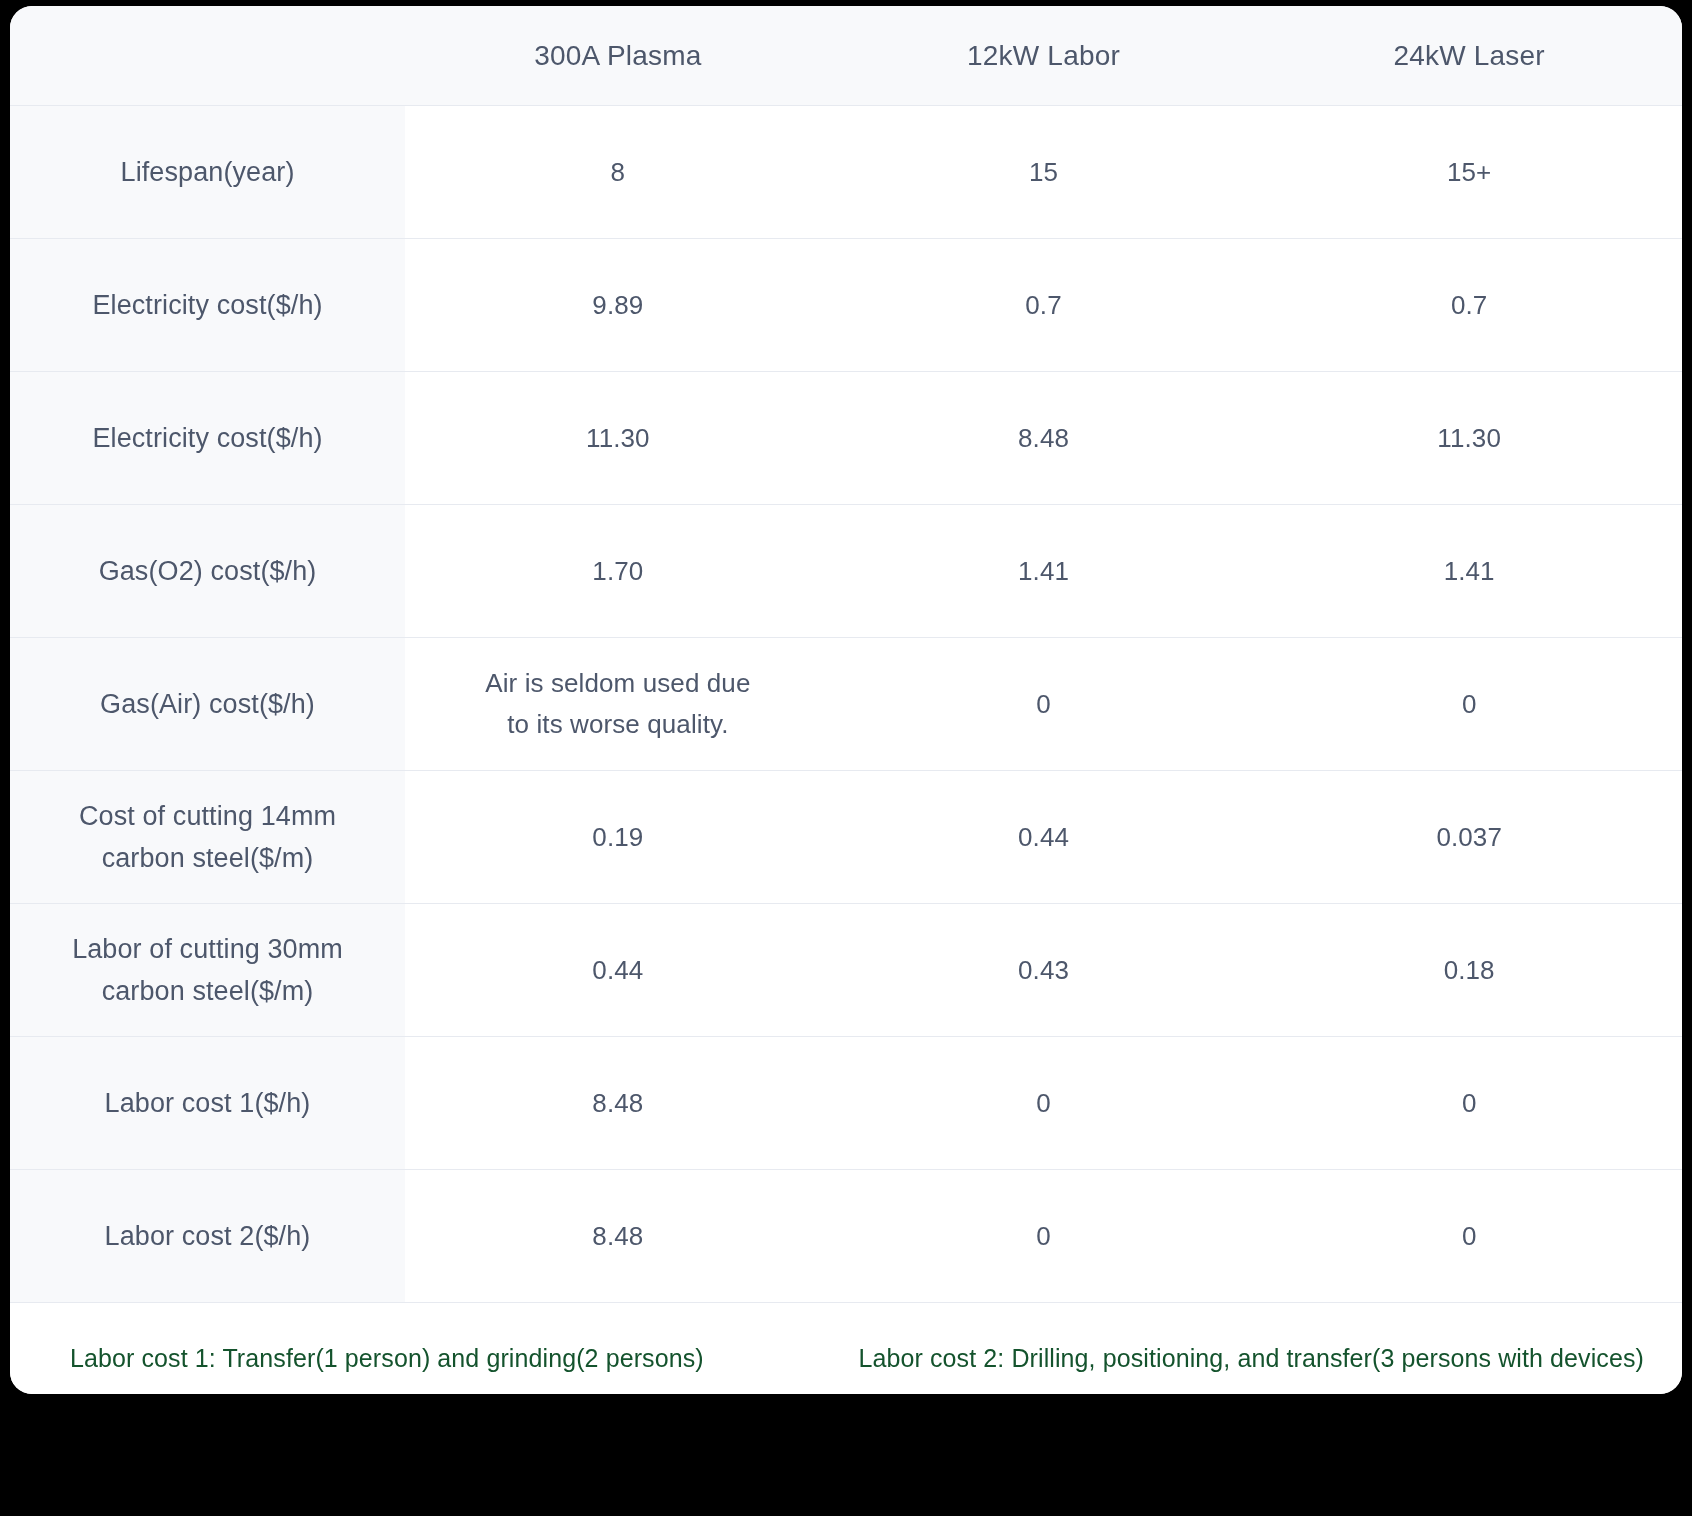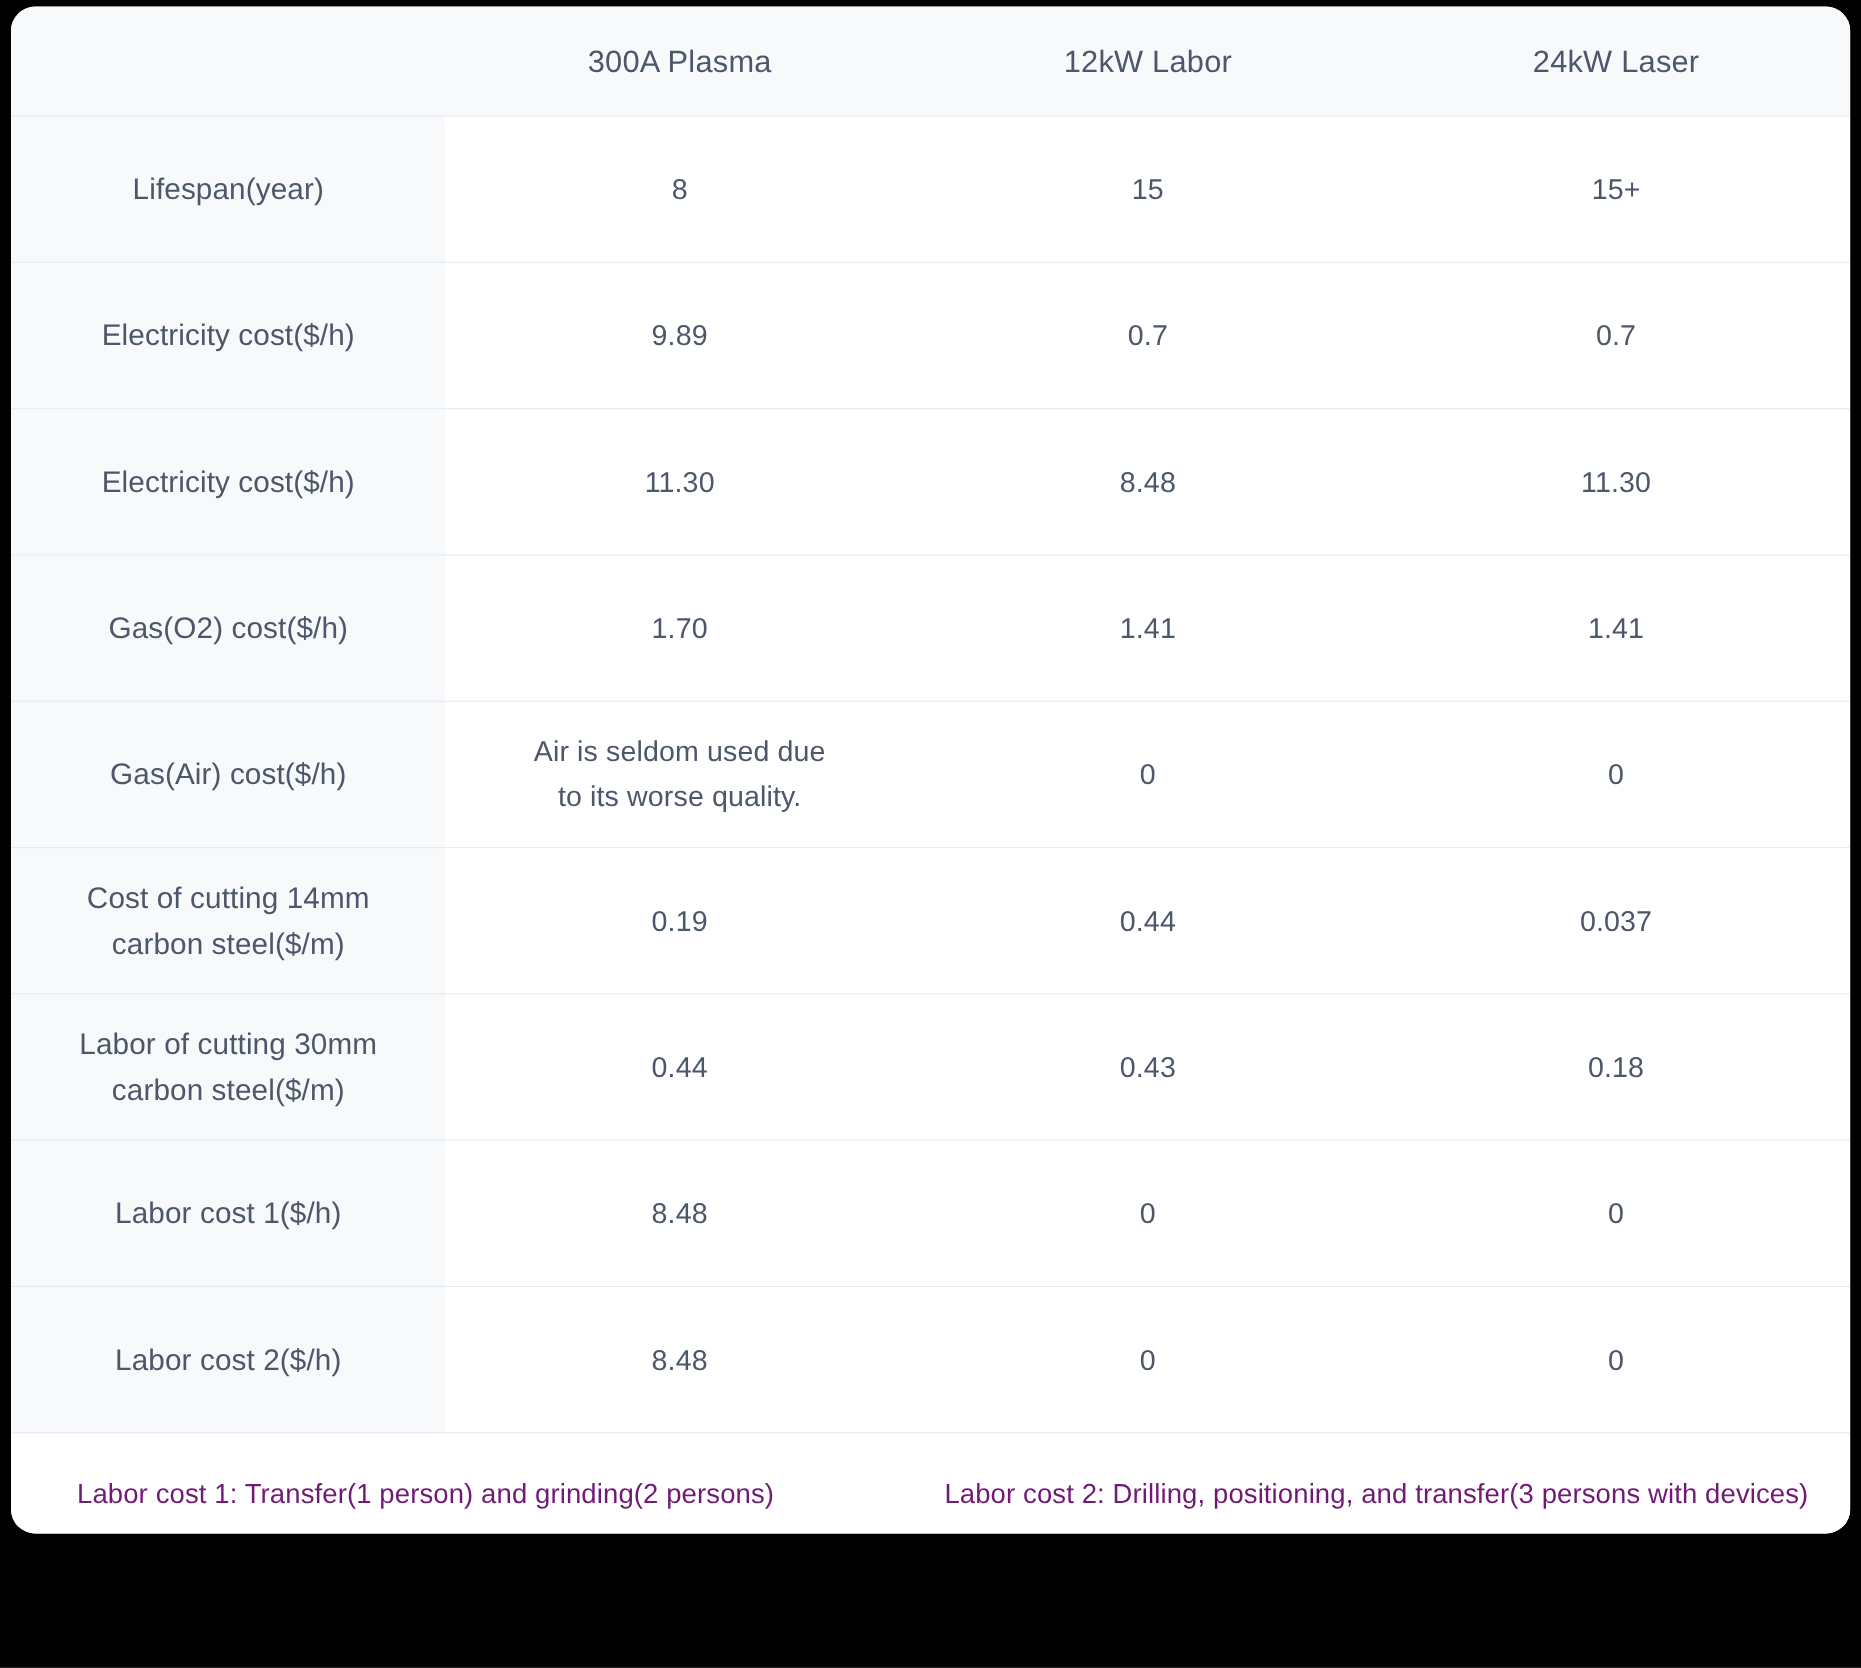--- a/index.html
+++ b/index.html
@@ -84,21 +84,21 @@
     height: 110px;
     padding: 0 30px;
     vertical-align: middle;
   }
 
   .notes {
     display: flex;
     align-items: center;
     justify-content: space-between;
     width: 100%;
-    color: #701a75;
+    color: #14532d;
     font-size: 25px;
     letter-spacing: 0.1px;
   }
   .note-item {
     white-space: nowrap;
   }
   .note-left { padding-left: 30px; }
   .note-right { padding-right: 8px; }
 
   .multiline {

